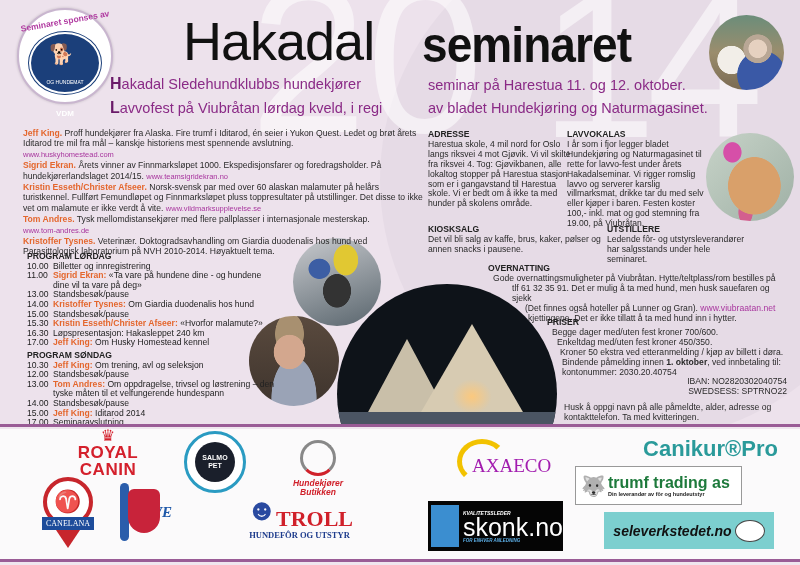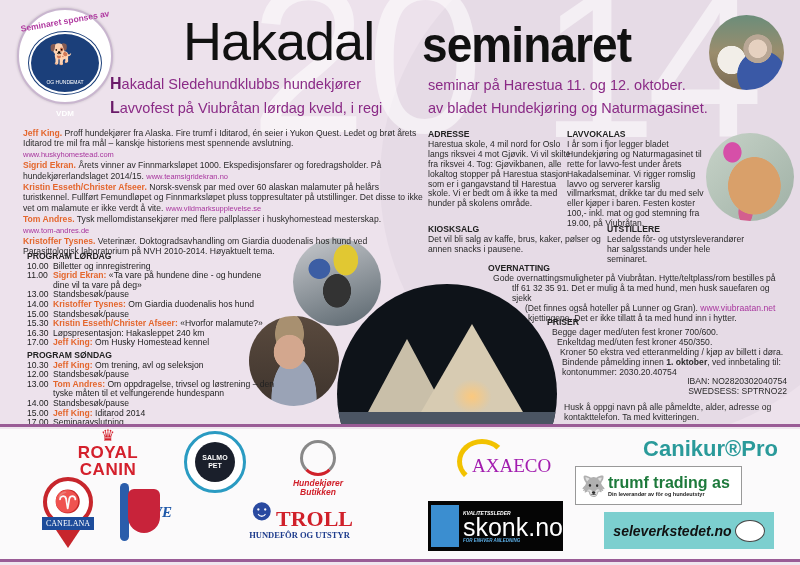--- a/index.html
+++ b/index.html
@@ -130,21 +130,21 @@
       <div class="tipi t2"></div>
       <div class="glow"></div>
       <div class="ground"></div>
     </div>
   </div>
 
   <div class="bio">
     <div><span class="name">Jeff King.</span><span> Proff hundekjører fra Alaska. Fire trumf i Iditarod, én seier i Yukon Quest. Ledet og brøt årets Iditarod tre mil fra mål – kanskje historiens mest spennende avslutning.</span><br><span class="url">www.huskyhomestead.com</span></div>
     <div><span class="name">Sigrid Ekran.</span><span> Årets vinner av Finnmarksløpet 1000. Ekspedisjonsfarer og foredragsholder. På hundekjørerlandslaget 2014/15. </span><span class="url">www.teamsigridekran.no</span></div>
     <div><span class="name">Kristin Esseth/Christer Afseer.</span><span> Norsk-svensk par med over 60 alaskan malamuter på helårs turistkennel. Fullført Femundløpet og Finnmarksløpet pluss toppresultater på utstillinger. Det disse to ikke vet om malamute er ikke verdt å vite. </span><span class="url">www.vildmarksupplevelse.se</span></div>
-    <div><span class="name">Tom Andres.</span><span> Tysk mellomdistansekjører med flere pallplasser i huskyhomestead mesterskap.</span><br><span class="url">www.tom-andres.de</span></div>
+    <div><span class="name">Tom Andres.</span><span> Tysk mellomdistansekjører med flere pallplasser i internasjonale mesterskap.</span><br><span class="url">www.tom-andres.de</span></div>
     <div><span class="name">Kristoffer Tysnes.</span><span> Veterinær. Doktogradsavhandling om Giardia duodenalis hos hund ved Parasittologisk laboratorium på NVH 2010-2014. Høyaktuelt tema.</span></div>
   </div>
 
   <div class="prog" style="top:252px;">
     <h4>PROGRAM LØRDAG</h4>
     <div class="row">
         <span class="t">10.00</span>
         <span class="d"><span class="spk"></span><span>Billetter og innregistrering</span></span>
       </div>
     <div class="row">

